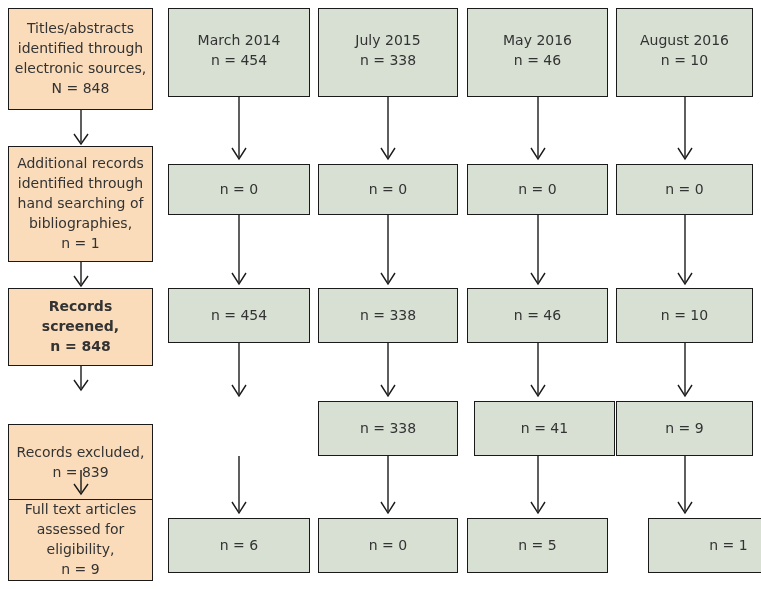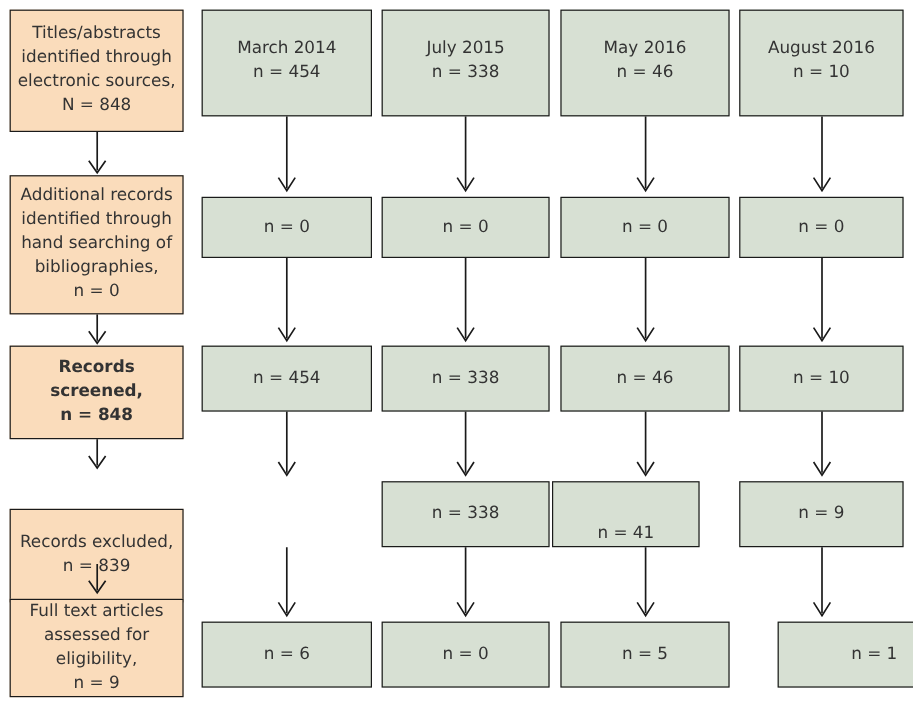--- a/index.html
+++ b/index.html
@@ -64,21 +64,21 @@
   <svg class="arrow" style="left:72px; top:110px; width:18px; height:38px;" viewBox="0 0 18 38">
     <line x1="9" y1="0" x2="9" y2="32"></line>
     <polyline points="2,24 9,34 16,24"></polyline>
   </svg>
 
   <div class="box orange" style="left:8px; top:146px; width:145px; height:116px;">
     <span>Additional records
 identified through
 hand searching of
 bibliographies,
-n = 0</span>
+n = 1</span>
   </div>
 
   <svg class="arrow" style="left:72px; top:262px; width:18px; height:28px;" viewBox="0 0 18 28">
     <line x1="9" y1="0" x2="9" y2="22"></line>
     <polyline points="2,14 9,24 16,14"></polyline>
   </svg>
 
   <div class="box orange" style="left:8px; top:288px; width:145px; height:78px;font-weight:bold;">
     <span>Records screened,
 n = 848</span>
@@ -184,21 +184,21 @@
     <line x1="9" y1="0" x2="9" y2="67"></line>
     <polyline points="2,58 9,69 16,58"></polyline>
   </svg>
   <div class="box green" style="left:467px; top:288px; width:141px; height:55px;">
     <span>n = 46</span>
   </div>
   <svg class="arrow" style="left:529px; top:343px; width:18px; height:58px;" viewBox="0 0 18 58">
     <line x1="9" y1="0" x2="9" y2="51"></line>
     <polyline points="2,42 9,53 16,42"></polyline>
   </svg>
-  <div class="box green" style="left:460px; top:401px; width:123px; height:55px;align-items:flex-end;">
+  <div class="box green" style="left:474px; top:401px; width:141px; height:55px;">
     <span>n = 41</span>
   </div>
   <svg class="arrow" style="left:529px; top:456px; width:18px; height:62px;" viewBox="0 0 18 62">
     <line x1="9" y1="0" x2="9" y2="55"></line>
     <polyline points="2,46 9,57 16,46"></polyline>
   </svg>
   <div class="box green" style="left:467px; top:518px; width:141px; height:55px;">
     <span>n = 5</span>
   </div>
 

